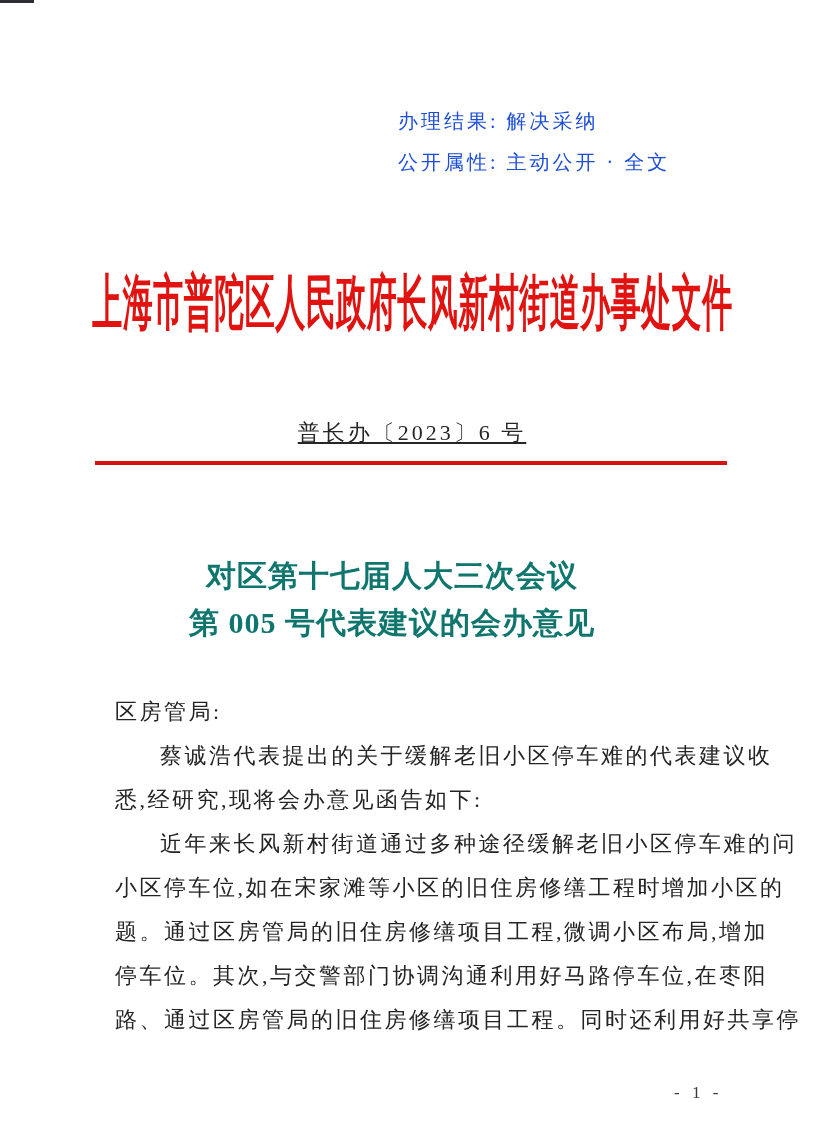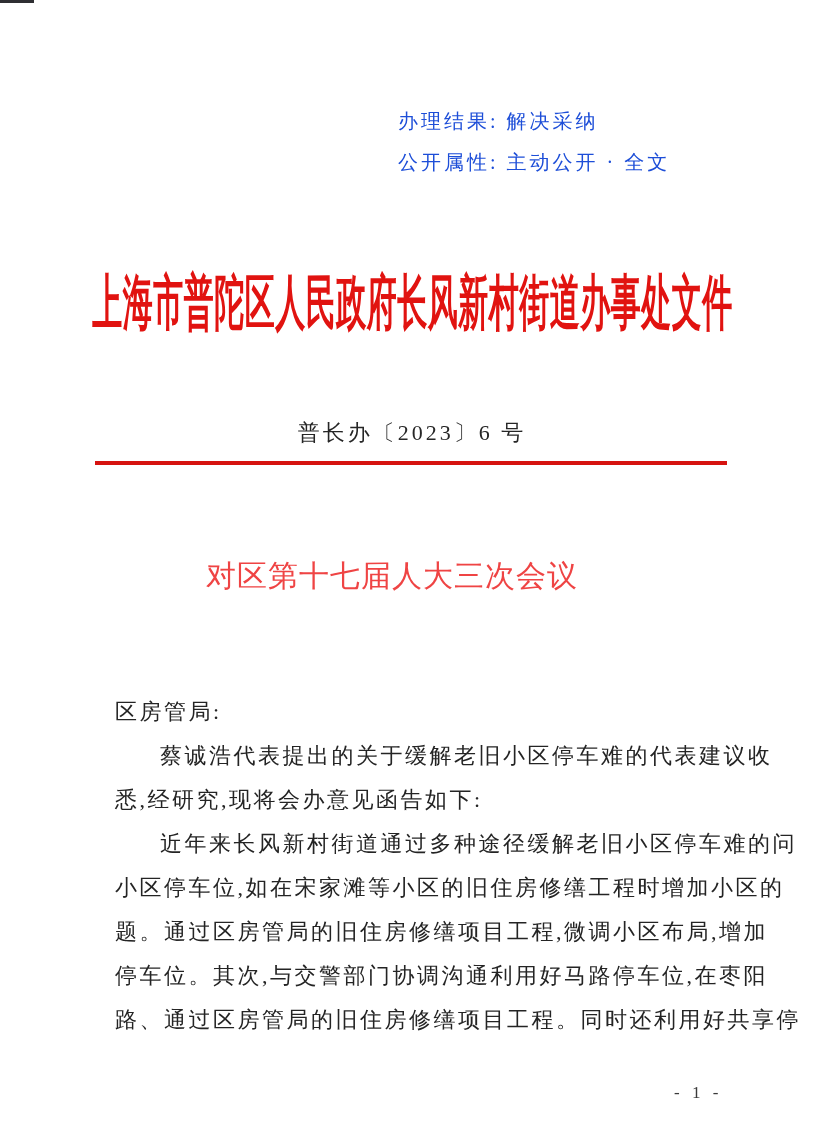--- a/index.html
+++ b/index.html
@@ -60,38 +60,39 @@
   .doc-number {
     position: absolute;
     top: 418px;
     left: 0;
     width: 824px;
     text-align: center;
     font-size: 22px;
     letter-spacing: 3px;
     line-height: 30px;
     color: #262626;
+    text-decoration: underline;
   }
   .red-rule {
     position: absolute;
     top: 461px;
     left: 95px;
     width: 632px;
     height: 4px;
     background: #d61310;
   }
   .subject-title {
     position: absolute;
     top: 552px;
     left: 0;
     width: 784px;
     text-align: center;
-    font-weight: normal;
+    font-weight: bold;
     font-size: 30px;
-    color: #ef4444;
+    color: #0f766e;
   }
   .subject-line {
     height: 47px;
     line-height: 47px;
     letter-spacing: 1px;
     white-space: nowrap;
   }
   .body-text {
     position: absolute;
     top: 690px;
@@ -134,20 +135,21 @@
   <div class="org-title-wrap">
     <div class="org-title">上海市普陀区人民政府长风新村街道办事处文件</div>
   </div>
 
   <div class="doc-number">普长办〔2023〕6 号</div>
 
   <div class="red-rule"></div>
 
   <div class="subject-title">
     <div class="subject-line">对区第十七届人大三次会议</div>
+    <div class="subject-line">第 005 号代表建议的会办意见</div>
   </div>
 
   <div class="body-text">
     <div class="body-line">区房管局:</div>
     <div class="body-line indent">蔡诚浩代表提出的关于缓解老旧小区停车难的代表建议收</div>
     <div class="body-line">悉,经研究,现将会办意见函告如下:</div>
     <div class="body-line indent">近年来长风新村街道通过多种途径缓解老旧小区停车难的问</div>
     <div class="body-line">小区停车位,如在宋家滩等小区的旧住房修缮工程时增加小区的</div>
     <div class="body-line">题。通过区房管局的旧住房修缮项目工程,微调小区布局,增加</div>
     <div class="body-line">停车位。其次,与交警部门协调沟通利用好马路停车位,在枣阳</div>

